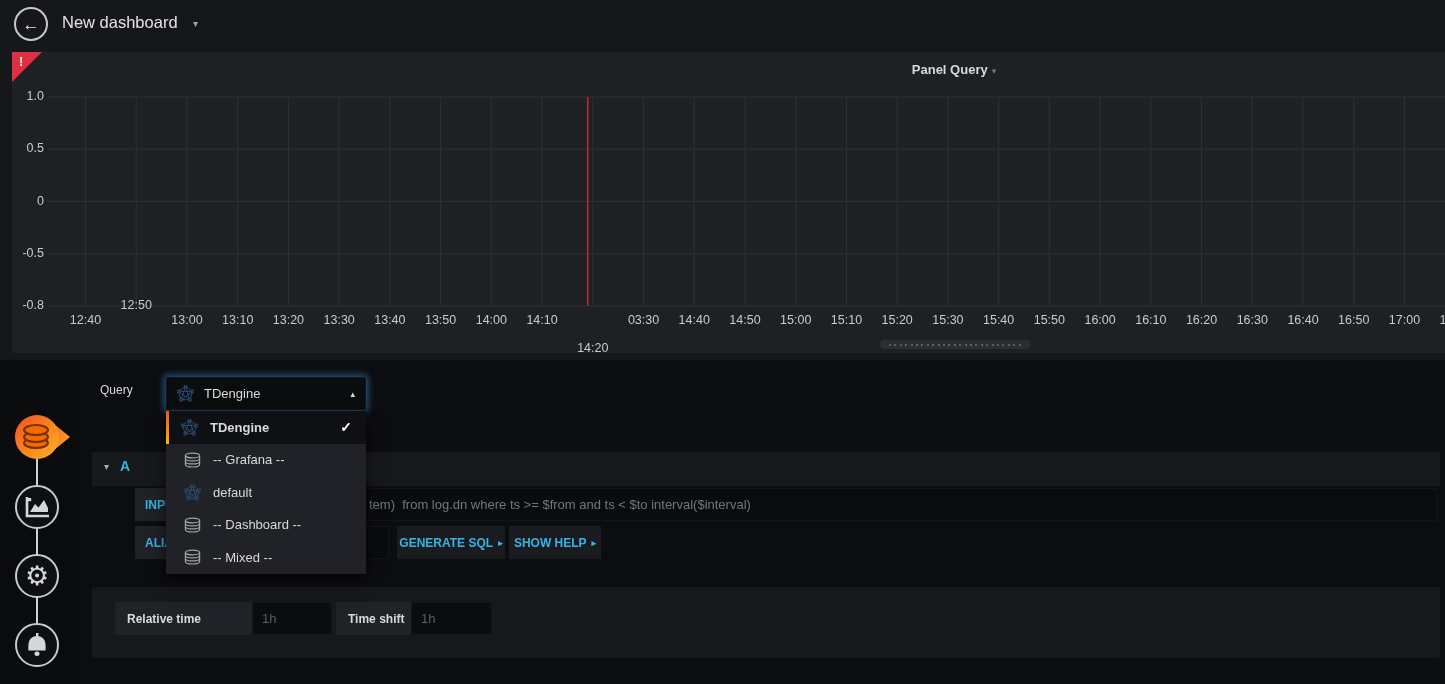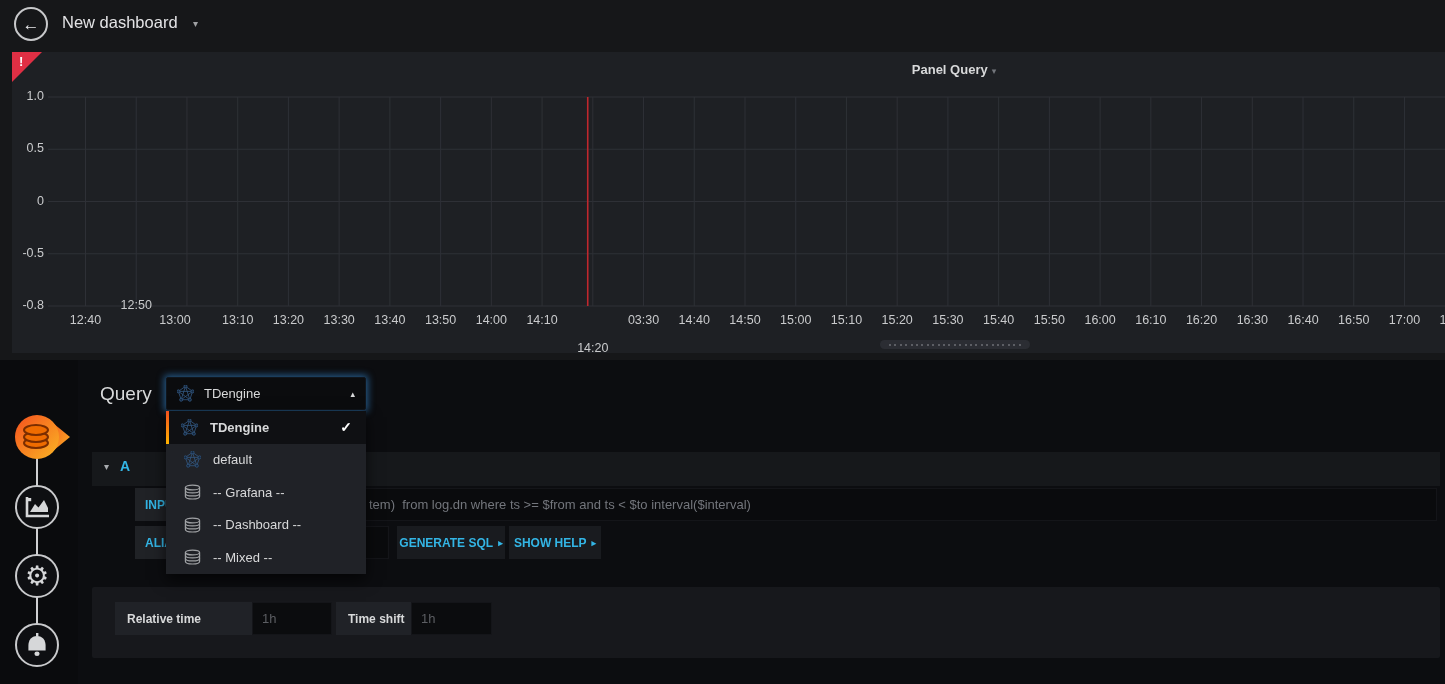--- a/index.html
+++ b/index.html
@@ -32,21 +32,21 @@
     background:repeating-linear-gradient(90deg,#5c5e64 0 2px,transparent 2px 5.4px); }
 
   
   .query-section { position:absolute; left:0; top:360px; width:1445px; height:324px; background:#0c0d10; }
   .side-strip { position:absolute; left:0; top:0; width:78px; height:324px; background:#0a0b0d; }
   .connector { position:absolute; left:36px; top:77px; width:2px; height:208px; background:#cfd0d2; }
   .circle-icon { position:absolute; width:44px; height:44px; border:2.5px solid #c9cacc; border-radius:50%;
     background:#0e0f12; display:flex; align-items:center; justify-content:center; cursor:pointer; }
   .gear-glyph { font-size:27px; color:#d6d7d9; line-height:1; }
 
-  .query-label { position:absolute; left:100px; top:23px; font-size:19px; color:#d8d9da; }
+  .query-label { position:absolute; left:100px; top:23px; font-size:12px; color:#d8d9da; }
 
   .ds-trigger { position:absolute; left:166px; top:17px; width:200px; height:33px; background:#0b0c0e;
     border-radius:2px; display:flex; align-items:center; padding:0 10px; cursor:pointer;
     box-shadow:0 0 7px 1.5px rgba(56,150,230,.55); border:1px solid #10151c; }
   .ds-trigger .lbl { margin-left:10px; font-size:13px; color:#d8d9da; }
   .ds-trigger .caret { margin-left:auto; font-size:9px; color:#d8d9da; }
 
   .ds-menu { position:absolute; left:166px; top:51px; width:200px; background:#202227; z-index:30;
     box-shadow:0 6px 14px rgba(0,0,0,.65); }
   .ds-item { position:relative; height:32.5px; display:flex; align-items:center; padding-left:18px;
@@ -135,21 +135,21 @@
   <div id="ylabels">
       <div class="ylabel" style="top: 37px; left: 0px;">1.0</div>
       <div class="ylabel" style="top: 89.25px; left: 0px;">0.5</div>
       <div class="ylabel" style="top: 141.5px; left: 0px;">0</div>
       <div class="ylabel" style="top: 193.75px; left: 0px;">-0.5</div>
       <div class="ylabel" style="top: 246px; left: 0px;">-0.8</div>
     </div>
   <div id="xlabels">
       <div class="xlabel" style="left: 43.5px; top: 261px;">12:40</div>
       <div class="xlabel" style="left: 94.23px; top: 246px;">12:50</div>
-      <div class="xlabel" style="left: 133px; top: 261px;">13:00</div>
+      <div class="xlabel" style="left: 145px; top: 261px;">13:00</div>
       <div class="xlabel" style="left: 195.69px; top: 261px;">13:10</div>
       <div class="xlabel" style="left: 246.42px; top: 261px;">13:20</div>
       <div class="xlabel" style="left: 297.15px; top: 261px;">13:30</div>
       <div class="xlabel" style="left: 347.88px; top: 261px;">13:40</div>
       <div class="xlabel" style="left: 398.61px; top: 261px;">13:50</div>
       <div class="xlabel" style="left: 449.34px; top: 261px;">14:00</div>
       <div class="xlabel" style="left: 500.07px; top: 261px;">14:10</div>
       <div class="xlabel" style="left: 550.8px; top: 261px; margin-top: 28px;">14:20</div>
       <div class="xlabel" style="left: 601.53px; top: 261px;">03:30</div>
       <div class="xlabel" style="left: 652.26px; top: 261px;">14:40</div>
@@ -244,20 +244,30 @@
             <circle cx="18.3" cy="7.5" r="1.8"></circle>
             <circle cx="15.1" cy="17.3" r="1.8"></circle>
           <circle cx="4.9" cy="17.3" r="1.8"></circle>
             <circle cx="1.7" cy="7.5" r="1.8"></circle>
         </g>
       </svg>
       <span class="lbl">TDengine</span>
       <span class="check">✓</span>
     </div>
     <div class="ds-item">
+      <svg width="17" height="16" viewBox="0 0 18 16">
+        <g stroke="#9fa1a4" stroke-width="1.3" fill="none">
+          <ellipse cx="9" cy="3.2" rx="7.5" ry="2.6"></ellipse>
+          <path d="M1.5 3.2 V12.8 a7.5 2.6 0 0 0 15 0 V3.2"></path>
+          <path d="M1.5 6.4 a7.5 2.6 0 0 0 15 0 M1.5 9.6 a7.5 2.6 0 0 0 15 0"></path>
+        </g>
+      </svg>
+      <span class="lbl">-- Grafana --</span>
+    </div>
+    <div class="ds-item">
       <svg width="17" height="17" viewBox="0 0 20 20">
         <g stroke="#32557d" stroke-width="1" fill="#14273d">
           <polygon points="10,1.5 18.3,7.5 15.1,17.3 4.9,17.3 1.7,7.5" fill="none"></polygon>
           <path d="M10 1.5 L15.1 17.3 M10 1.5 L4.9 17.3 M1.7 7.5 L18.3 7.5 M1.7 7.5 L15.1 17.3 M18.3 7.5 L4.9 17.3" fill="none"></path>
           <circle cx="10" cy="1.5" r="1.8"></circle>
             <circle cx="18.3" cy="7.5" r="1.8"></circle>
             <circle cx="15.1" cy="17.3" r="1.8"></circle>
           <circle cx="4.9" cy="17.3" r="1.8"></circle>
             <circle cx="1.7" cy="7.5" r="1.8"></circle>
         </g>
@@ -265,40 +275,30 @@
       <span class="lbl">default</span>
     </div>
     <div class="ds-item">
       <svg width="17" height="16" viewBox="0 0 18 16">
         <g stroke="#9fa1a4" stroke-width="1.3" fill="none">
           <ellipse cx="9" cy="3.2" rx="7.5" ry="2.6"></ellipse>
           <path d="M1.5 3.2 V12.8 a7.5 2.6 0 0 0 15 0 V3.2"></path>
           <path d="M1.5 6.4 a7.5 2.6 0 0 0 15 0 M1.5 9.6 a7.5 2.6 0 0 0 15 0"></path>
         </g>
       </svg>
-      <span class="lbl">-- Grafana --</span>
+      <span class="lbl">-- Dashboard --</span>
     </div>
     <div class="ds-item">
       <svg width="17" height="16" viewBox="0 0 18 16">
         <g stroke="#9fa1a4" stroke-width="1.3" fill="none">
           <ellipse cx="9" cy="3.2" rx="7.5" ry="2.6"></ellipse>
           <path d="M1.5 3.2 V12.8 a7.5 2.6 0 0 0 15 0 V3.2"></path>
           <path d="M1.5 6.4 a7.5 2.6 0 0 0 15 0 M1.5 9.6 a7.5 2.6 0 0 0 15 0"></path>
         </g>
       </svg>
-      <span class="lbl">-- Dashboard --</span>
-    </div>
-    <div class="ds-item">
-      <svg width="17" height="16" viewBox="0 0 18 16">
-        <g stroke="#9fa1a4" stroke-width="1.3" fill="none">
-          <ellipse cx="9" cy="3.2" rx="7.5" ry="2.6"></ellipse>
-          <path d="M1.5 3.2 V12.8 a7.5 2.6 0 0 0 15 0 V3.2"></path>
-          <path d="M1.5 6.4 a7.5 2.6 0 0 0 15 0 M1.5 9.6 a7.5 2.6 0 0 0 15 0"></path>
-        </g>
-      </svg>
       <span class="lbl">-- Mixed --</span>
     </div>
   </div>
 
   <div class="a-band"></div>
   <div class="a-caret">▾</div>
   <div class="a-letter">A</div>
 
   <div class="field-label" style="left:135px; top:128px;">INPUT SQL</div>
   <input class="field-input" style="left: 229px; top: 128px; width: 1208px; padding-left: 139px;" value="tem)  from log.dn where ts &gt;= $from and ts &lt; $to interval($interval)">

